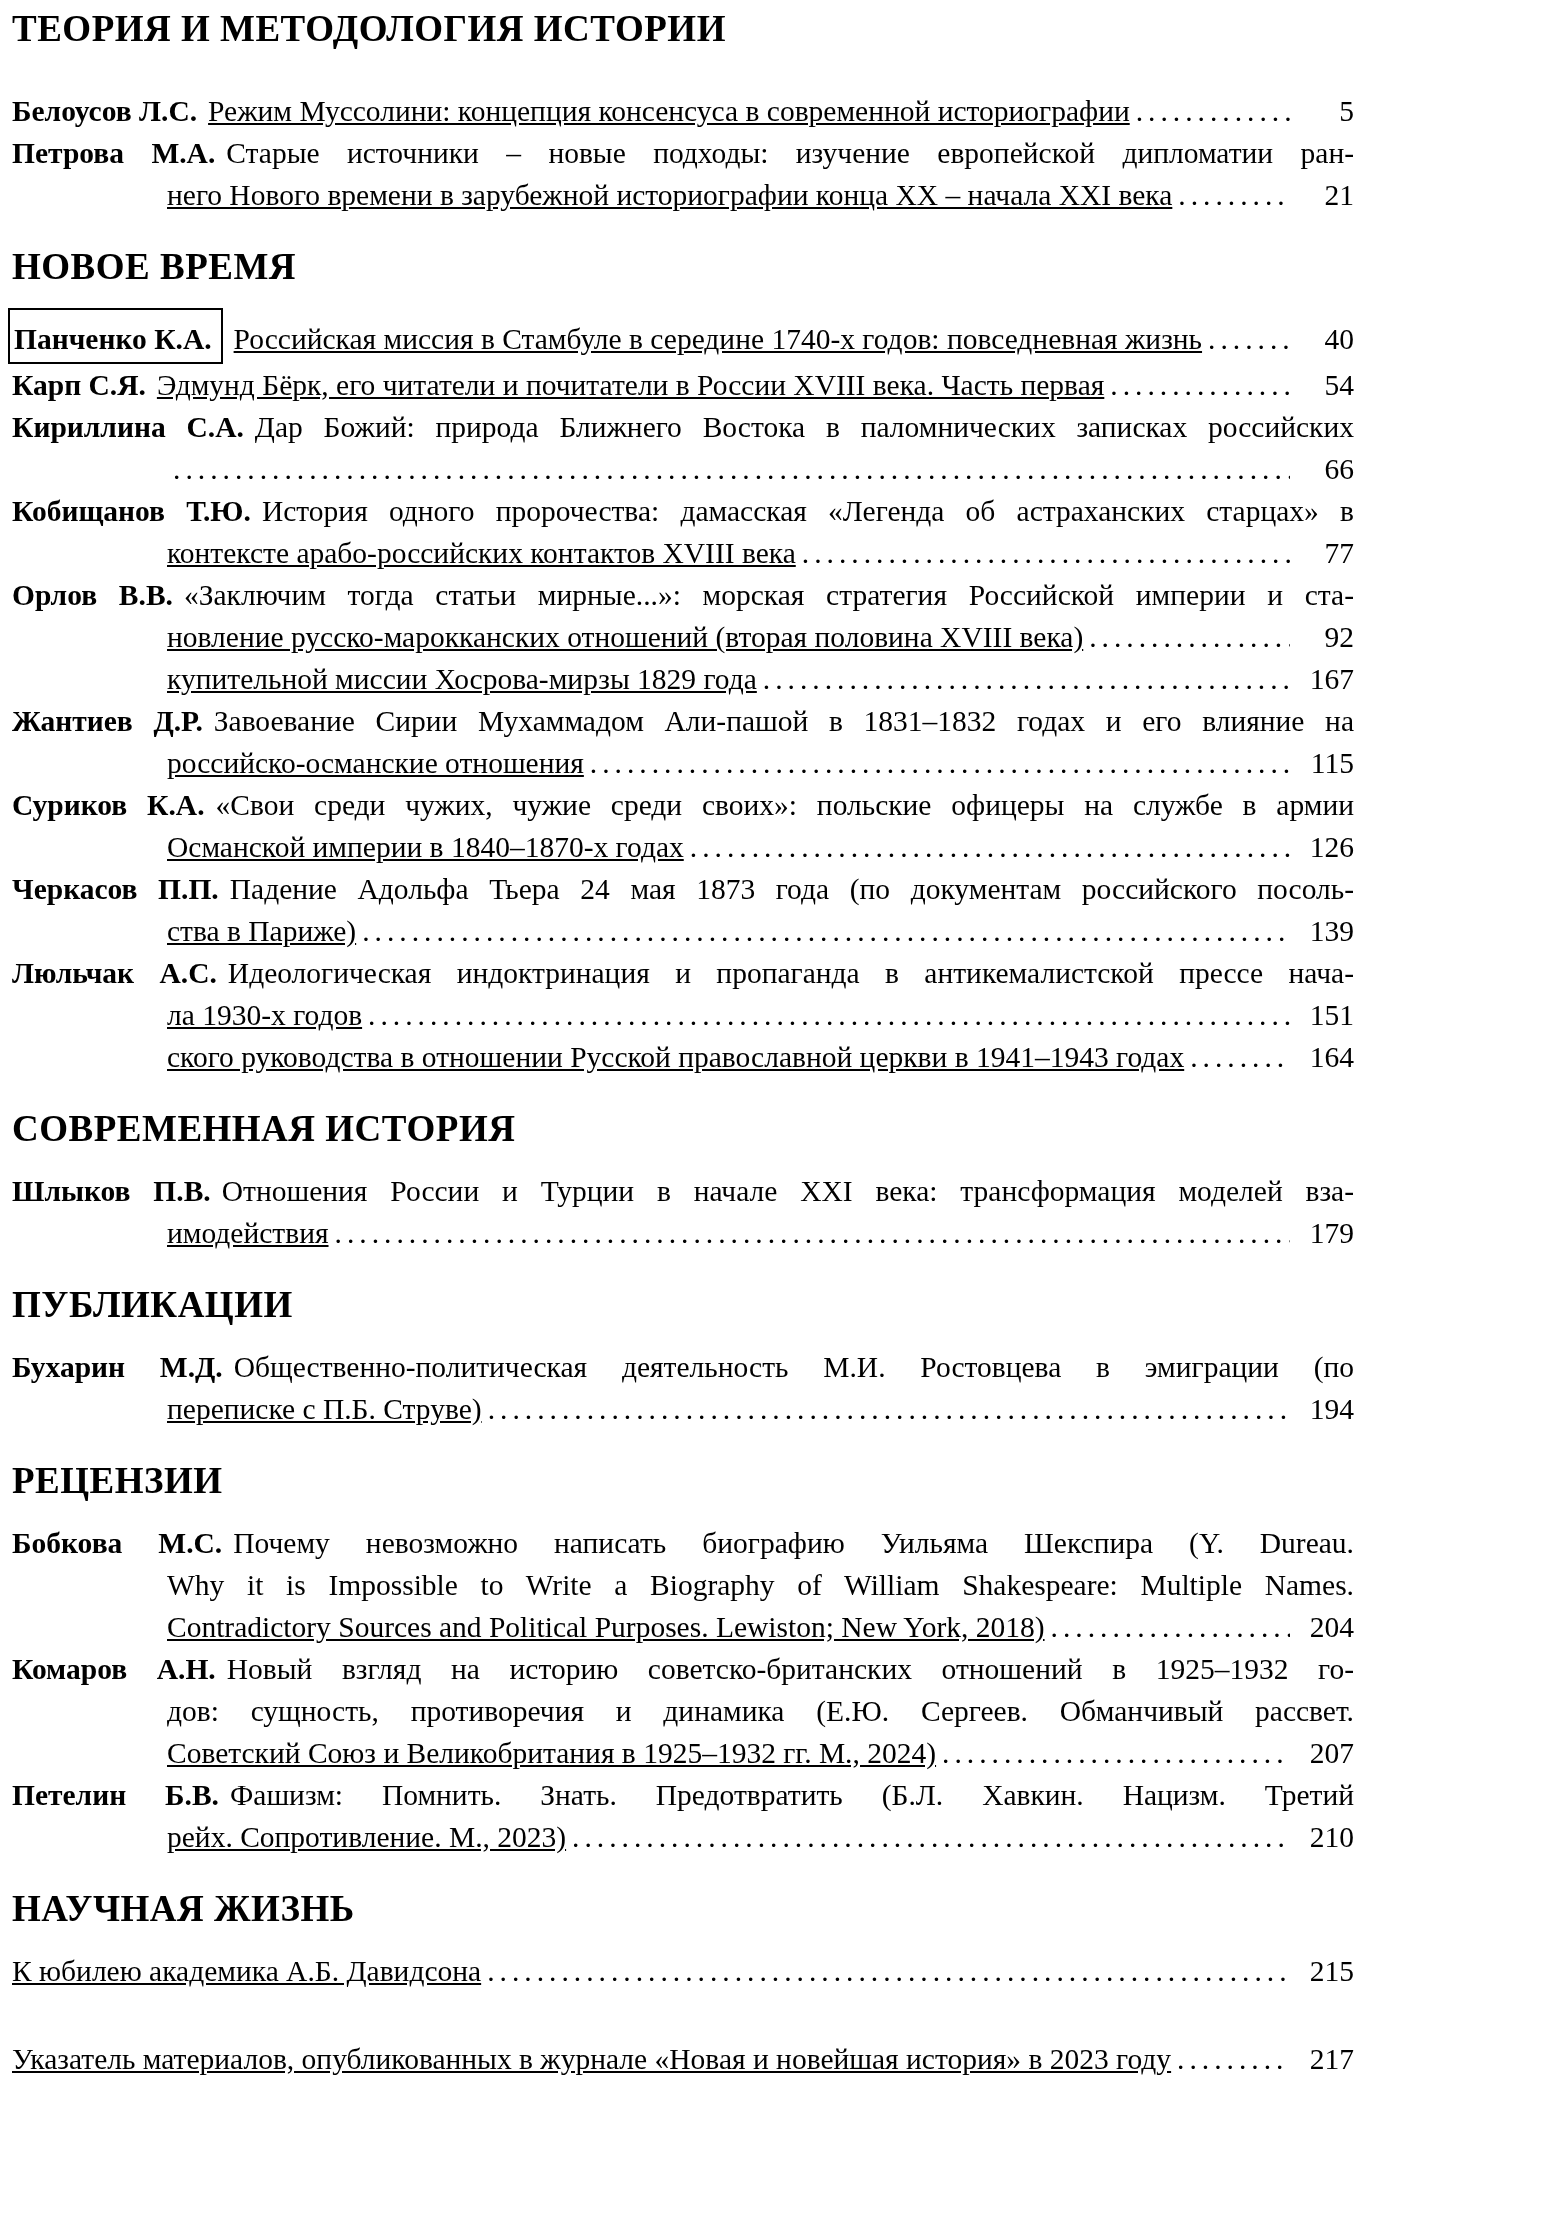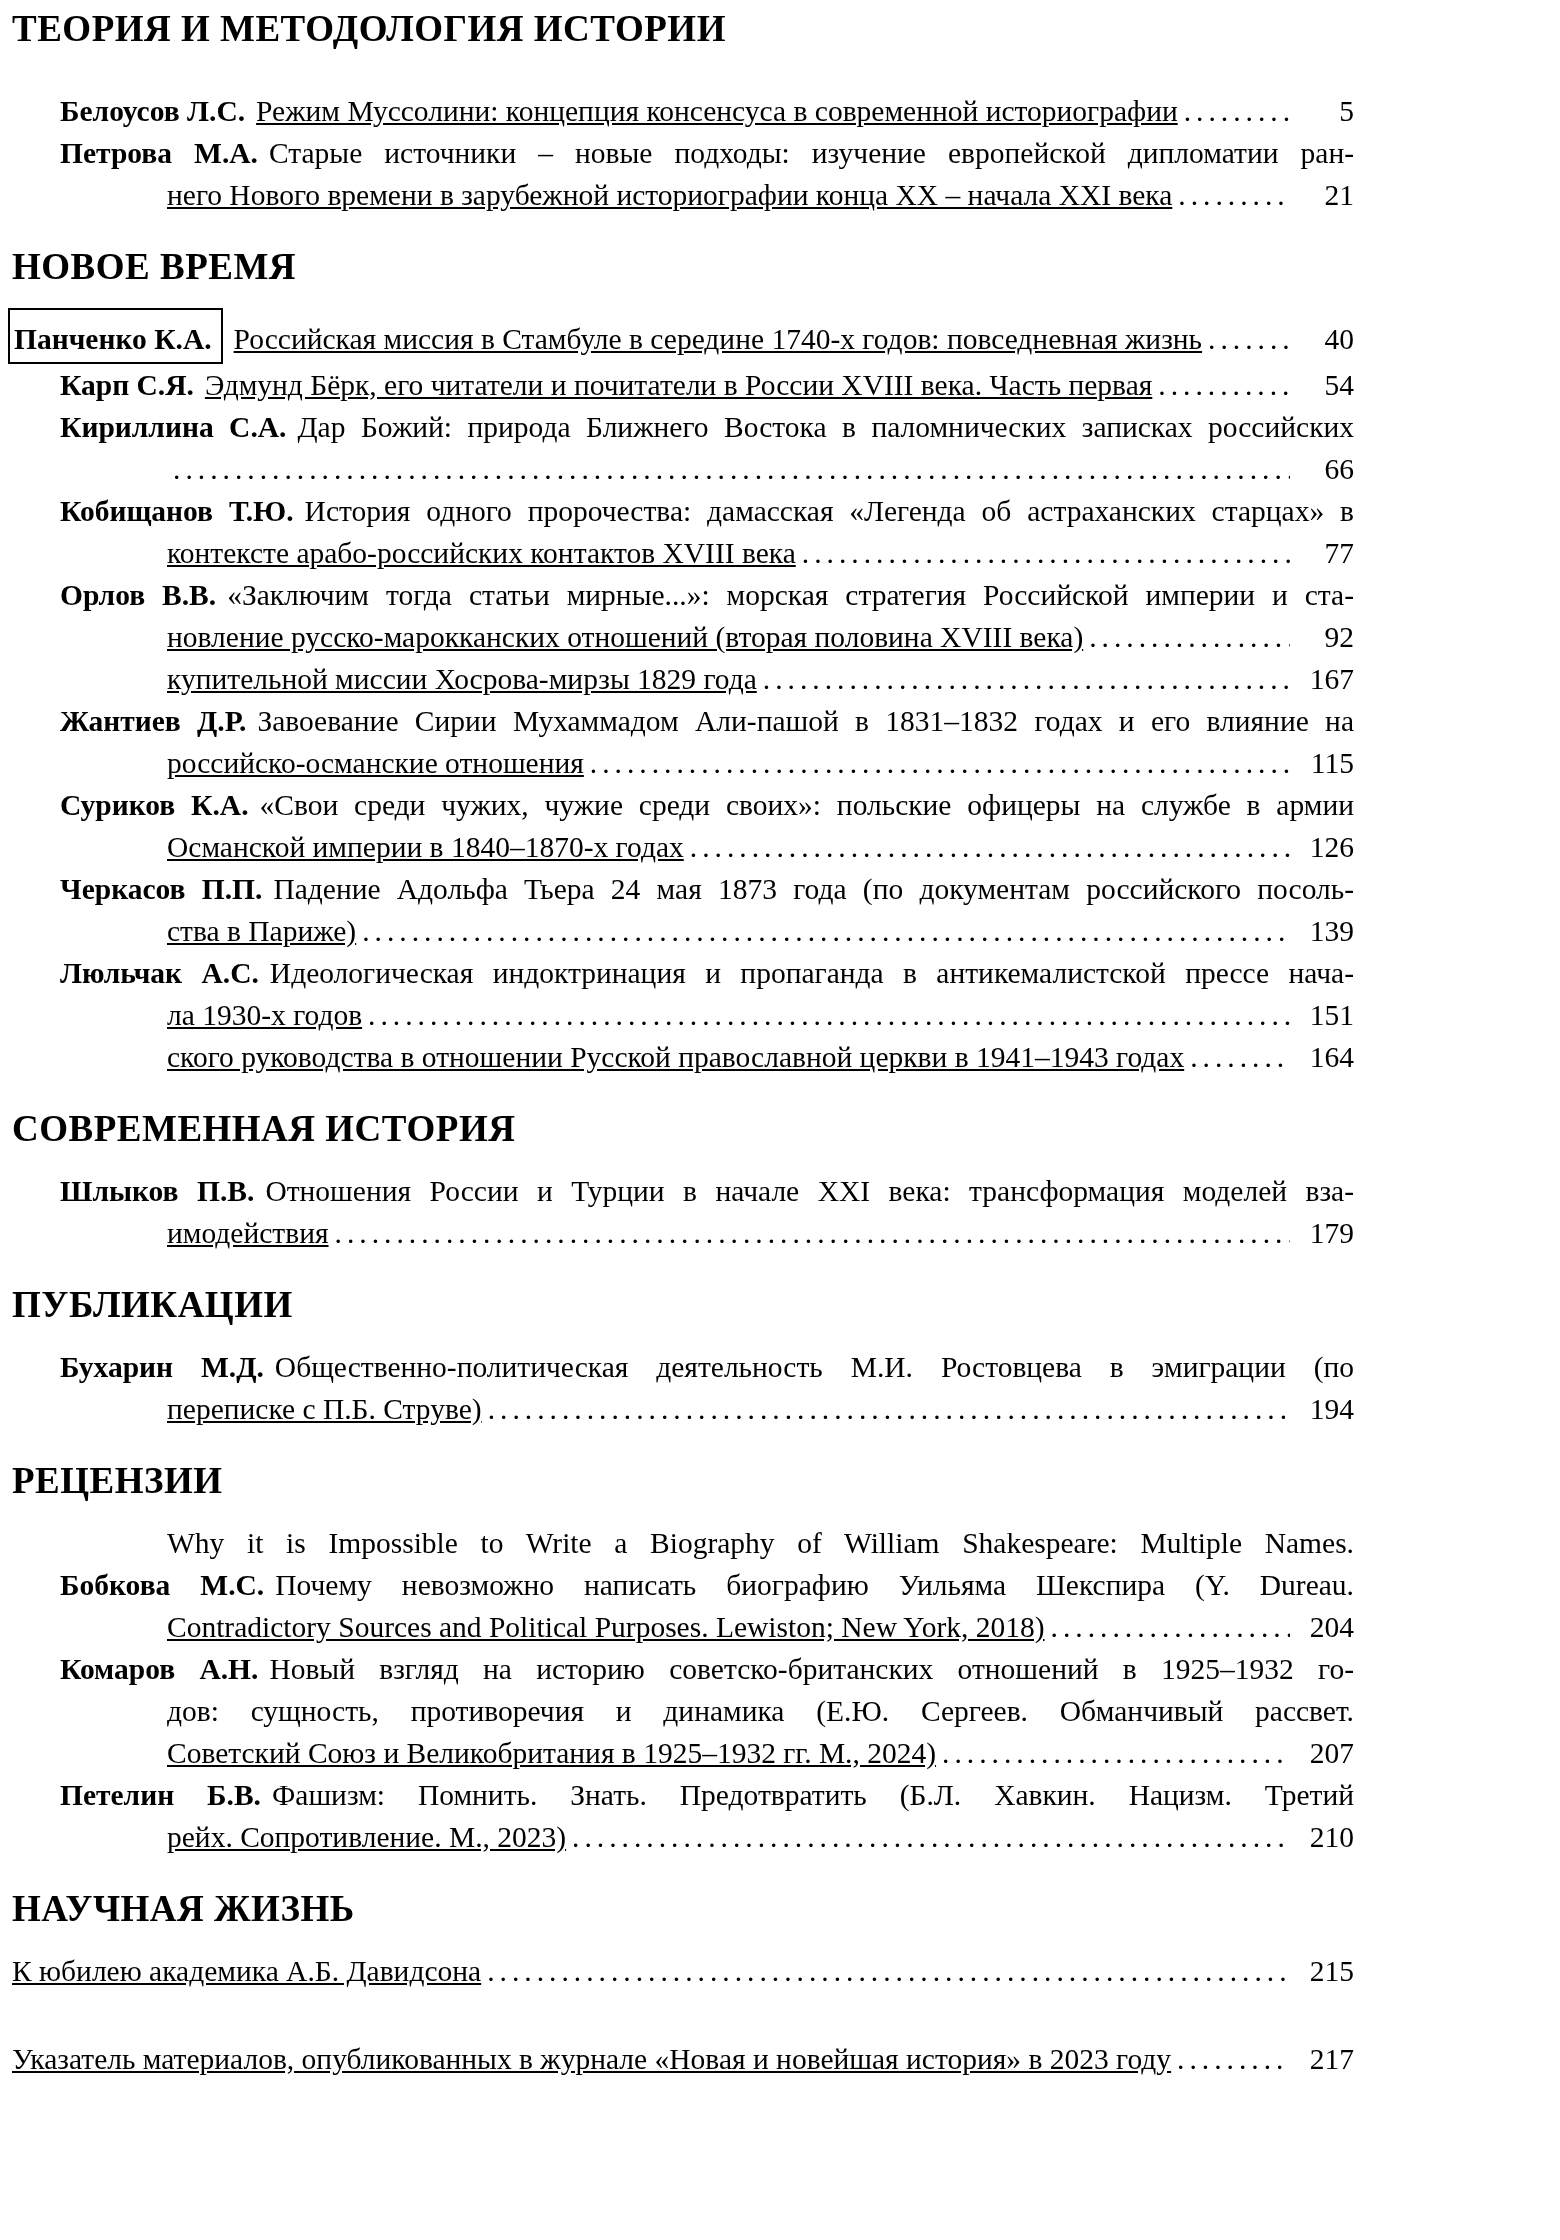--- a/index.html
+++ b/index.html
@@ -45,21 +45,20 @@
   }
   .line.flexline .text { white-space: nowrap; text-decoration: underline; }
   .line.justify {
     text-align: justify;
     text-align-last: justify;
   }
   .author {
     font-weight: bold;
     margin-right: 11px;
     white-space: nowrap;
-    margin-left: 48px;
   }
   .author.boxed {
     border: 2px solid #000000;
     padding: 8px 9px 2px 4px;
     margin-left: -4px;
   }
   .leader {
     flex: 1 1 auto;
     min-width: 10px;
     overflow: hidden;
@@ -207,22 +206,22 @@
           <div class="line indent flexline">
             <span class="text">переписке с П.Б. Струве)</span>
             <span class="leader">................................................................................................................................................................</span>
             <span class="page-num">194</span>
           </div>
         </div>
       </section>
       <section class="toc-section">
         <div class="section-heading">РЕЦЕНЗИИ</div>
         <div class="entry">
+          <div class="line justify"><span class="author">Бобкова М.С.</span><span class="text">Почему невозможно написать биографию Уильяма Шекспира (Y. Dureau.</span></div>
           <div class="line indent justify"><span class="text">Why it is Impossible to Write a Biography of William Shakespeare: Multiple Names.</span></div>
-          <div class="line justify"><span class="author">Бобкова М.С.</span><span class="text">Почему невозможно написать биографию Уильяма Шекспира (Y. Dureau.</span></div>
           <div class="line indent flexline">
             <span class="text">Contradictory Sources and Political Purposes. Lewiston; New York, 2018)</span>
             <span class="leader">................................................................................................................................................................</span>
             <span class="page-num">204</span>
           </div>
         </div>
         <div class="entry">
           <div class="line justify"><span class="author">Комаров А.Н.</span><span class="text">Новый взгляд на историю советско-британских отношений в 1925–1932 го-</span></div>
           <div class="line indent justify"><span class="text">дов: сущность, противоречия и динамика (Е.Ю. Сергеев. Обманчивый рассвет.</span></div>
           <div class="line indent flexline">

